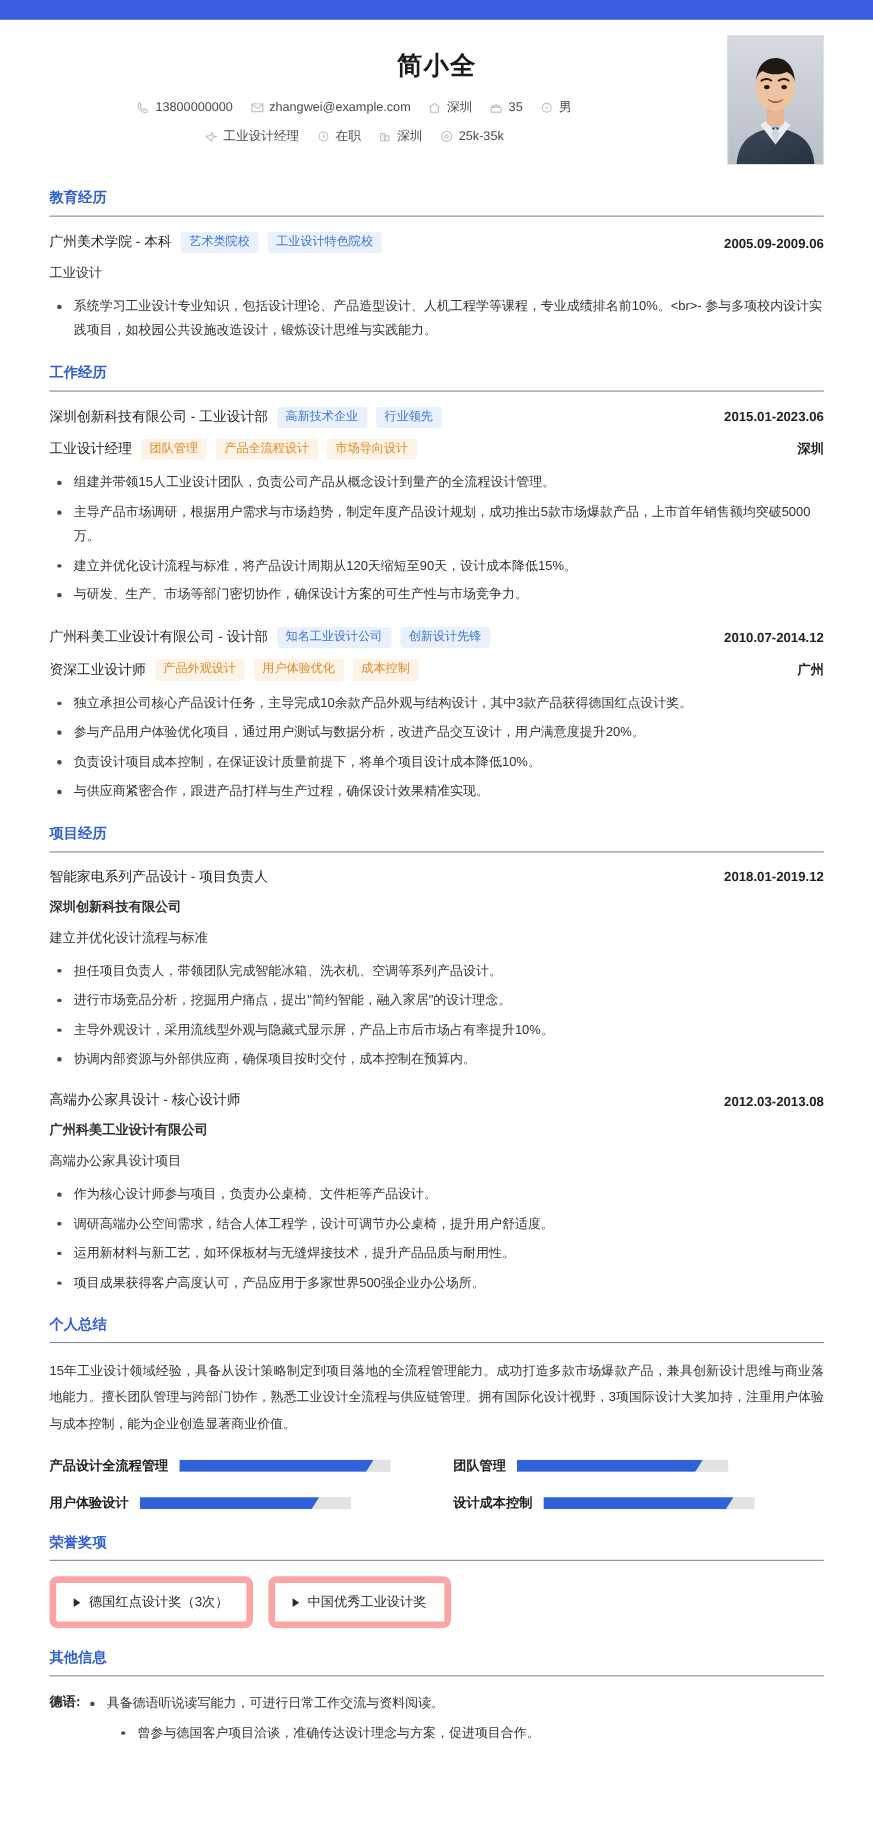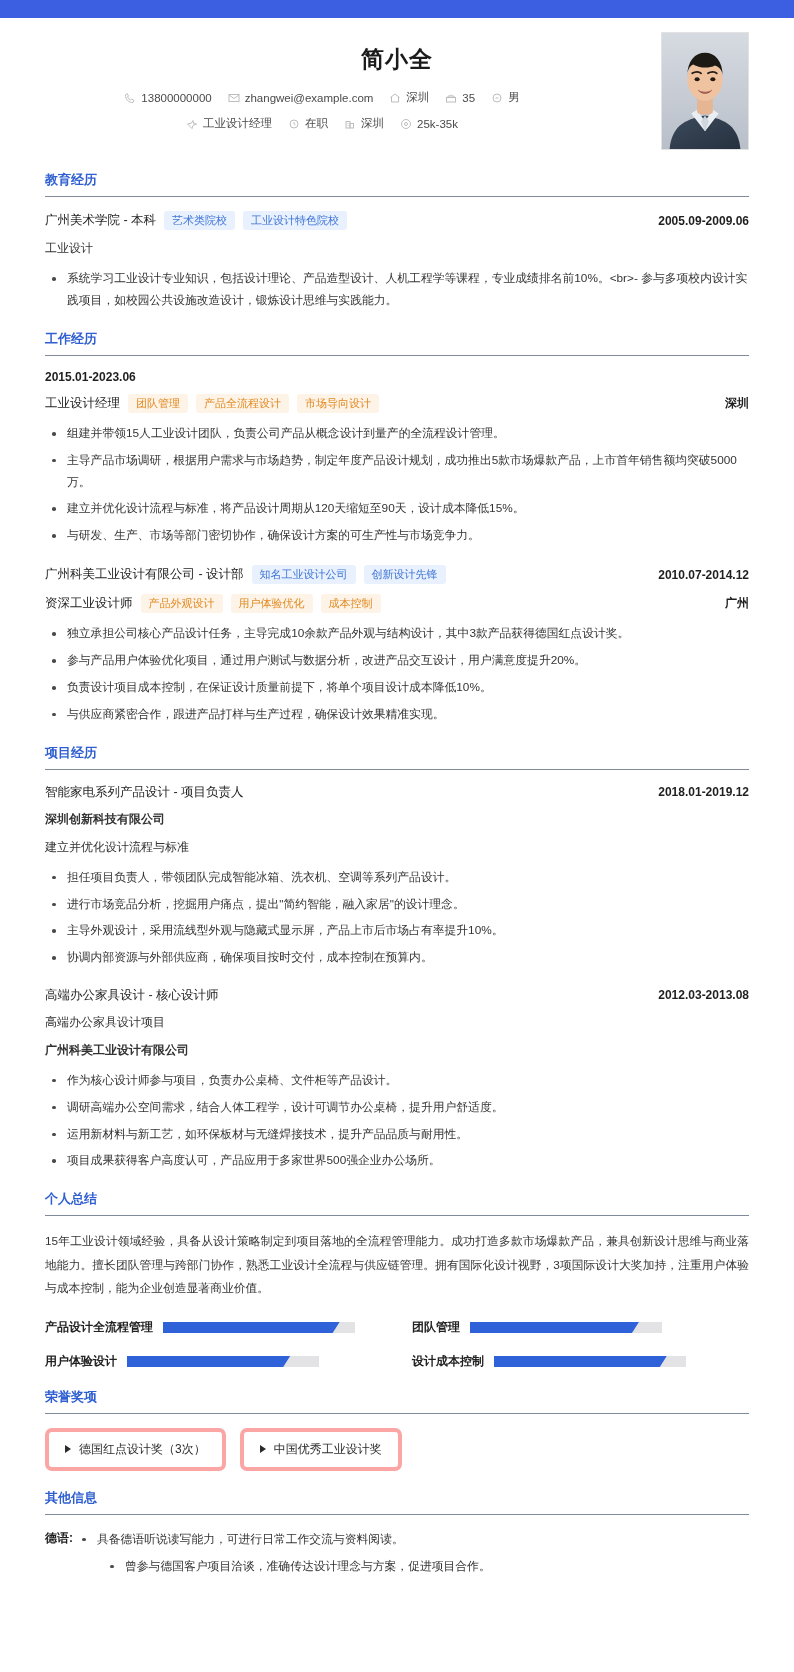--- a/index.html
+++ b/index.html
@@ -180,21 +180,21 @@
     background: #2f62d8;
     clip-path: polygon(0 0, 100% 0, calc(100% - 7px) 100%, 0 100%);
   }
 
   
   .awards-row { display: flex; gap: 14px; flex-wrap: wrap; margin-top: 4px; }
   .award-chip {
     display: inline-flex;
     align-items: center;
     gap: 8px;
-    border: 4px solid #fca5a5;
+    border: 6px solid #fca5a5;
     border-radius: 7px;
     padding: 9px 16px;
     font-size: 12px;
     color: #2b2b2b;
     background: #fff;
   }
   .tri {
     width: 0; height: 0;
     border-left: 6px solid #2b2b2b;
     border-top: 4px solid transparent;
@@ -358,20 +358,25 @@
         <li>系统学习工业设计专业知识，包括设计理论、产品造型设计、人机工程学等课程，专业成绩排名前10%。&lt;br&gt;- 参与多项校内设计实践项目，如校园公共设施改造设计，锻炼设计思维与实践能力。</li>
       </ul>
     </div>
   </div>
 
   <div class="section">
     <div class="section-title">工作经历</div>
 
     <div class="entry">
       <div class="row-line">
+        <div class="row-left">
+          <span class="org">深圳创新科技有限公司 - 工业设计部</span>
+          <span class="tag">高新技术企业</span>
+          <span class="tag">行业领先</span>
+        </div>
         <span class="date">2015.01-2023.06</span>
       </div>
       <div class="row-line">
         <div class="row-left">
           <span class="org">工业设计经理</span>
           <span class="tag orange">团队管理</span>
           <span class="tag orange">产品全流程设计</span>
           <span class="tag orange">市场导向设计</span>
         </div>
         <span class="place">深圳</span>
@@ -431,22 +436,22 @@
       </ul>
     </div>
 
     <div class="entry">
       <div class="row-line">
         <div class="row-left">
           <span class="org">高端办公家具设计 - 核心设计师</span>
         </div>
         <span class="date">2012.03-2013.08</span>
       </div>
+      <div class="subtitle bold">广州科美工业设计有限公司</div>
       <div class="subtitle">高端办公家具设计项目</div>
-      <div class="subtitle bold">广州科美工业设计有限公司</div>
       <ul class="bullets">
         <li>作为核心设计师参与项目，负责办公桌椅、文件柜等产品设计。</li>
         <li>调研高端办公空间需求，结合人体工程学，设计可调节办公桌椅，提升用户舒适度。</li>
         <li>运用新材料与新工艺，如环保板材与无缝焊接技术，提升产品品质与耐用性。</li>
         <li>项目成果获得客户高度认可，产品应用于多家世界500强企业办公场所。</li>
       </ul>
     </div>
   </div>
 
   <div class="section">

